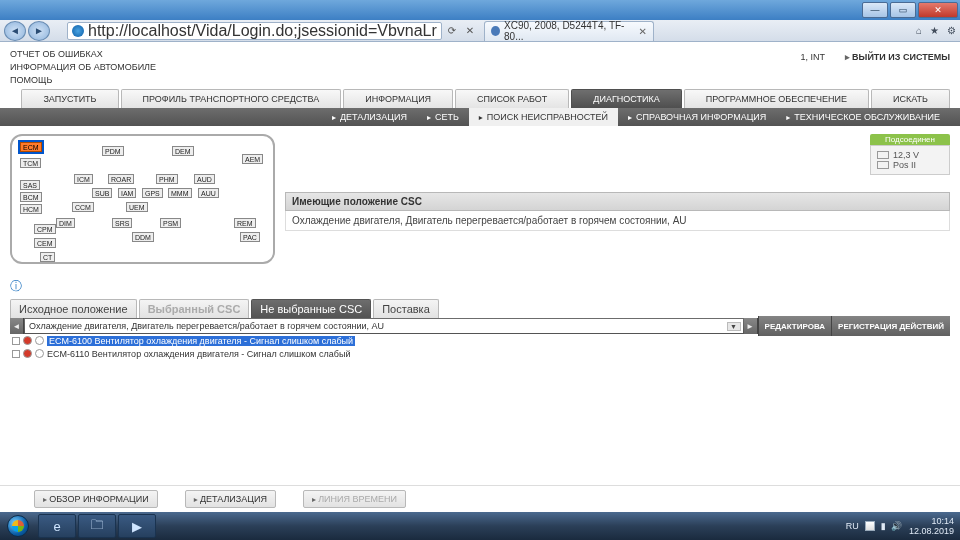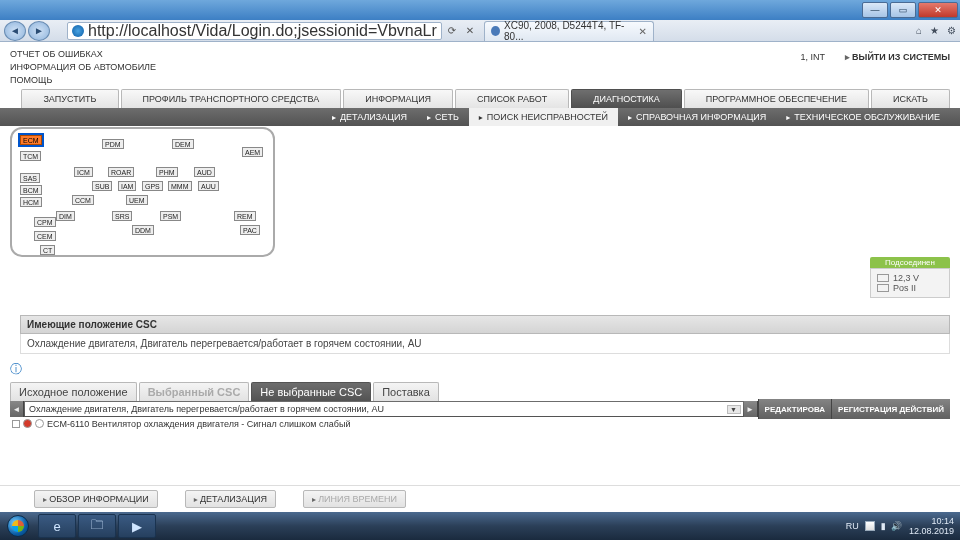--- a/index.html
+++ b/index.html
@@ -27,21 +27,21 @@
 
 .main-tabs { display: flex; justify-content: flex-end; padding: 0 10px; margin-top: 2px; }
 .main-tabs .mtab { background: linear-gradient(#f8f8f8,#e4e4e4); border: 1px solid #b8b8b8; border-bottom: none; padding: 4px 21px; font-size: 9px; color: #333; margin-left: 2px; border-radius: 2px 2px 0 0; }
 .main-tabs .mtab.active { background: linear-gradient(#6f6f6f,#4f4f4f); color: #fff; border-color: #4f4f4f; }
 
 .subbar { height: 18px; background: linear-gradient(#6d6d6d,#535353); display: flex; align-items: center; padding: 0 10px; color: #fff; font-size: 9px; }
 .subbar .sitem { padding: 0 10px; display: flex; align-items: center; }
 .subbar .sitem::before { content: "▸"; margin-right: 4px; font-size: 8px; }
 .subbar .sitem.active { background: #f0f0f0; color: #333; height: 100%; }
 
-.content { display: flex; padding: 1px 10px; flex-direction: column; }
+.content { display: flex; padding: 8px 10px; }
 
 .diagram { width: 265px; height: 130px; border: 2px solid #aaa; border-radius: 12px; background: #fff; position: relative; font-size: 7px; }
 .diagram .mod { position: absolute; border: 1px solid #888; background: #eee; padding: 0 2px; height: 10px; line-height: 9px; color: #222; }
 .diagram .mod.sel { background: #ff7a2a; color: #000; border-color: #b04a00; outline: 2px solid #0055cc; }
 
 .right-content { flex: 1; margin-left: 10px; }
 .status-box { float: right; width: 80px; }
 .status-box .st-head { background: #8cc24a; color: #fff; font-size: 8px; text-align: center; padding: 1px 0; border-radius: 2px 2px 0 0; }
 .status-box .st-body { background: #f3f3f3; border: 1px solid #ccc; padding: 4px 6px; font-size: 9px; color: #555; text-align: center; }
 .status-box .st-body div { display: flex; align-items: center; gap: 4px; }
@@ -212,20 +212,26 @@
   <div class="arrow">◄</div>
   <div class="sel">
       <span>Охлаждение двигателя, Двигатель перегревается/работает в горячем состоянии, AU</span>
     </div>
   <div class="arrow">►</div>
   <div class="btn">РЕДАКТИРОВА</div>
   <div class="btn">РЕГИСТРАЦИЯ ДЕЙСТВИЙ</div>
 </div>
 
 <div class="dtc-list">
+  <div class="dtc-row selected">
+    <span class="sq"></span>
+    <span class="dot red"></span>
+    <span class="dot wht"></span>
+    <span class="txt">ECM-6100 Вентилятор охлаждения двигателя - Сигнал слишком слабый</span>
+  </div>
   <div class="dtc-row">
     <span class="sq"></span>
     <span class="dot red"></span>
     <span class="dot wht"></span>
     <span class="txt">ECM-6110 Вентилятор охлаждения двигателя - Сигнал слишком слабый</span>
   </div>
 </div>
 
 <div class="footer-tabs">
   <div class="ftab">ОБЗОР ИНФОРМАЦИИ</div>

